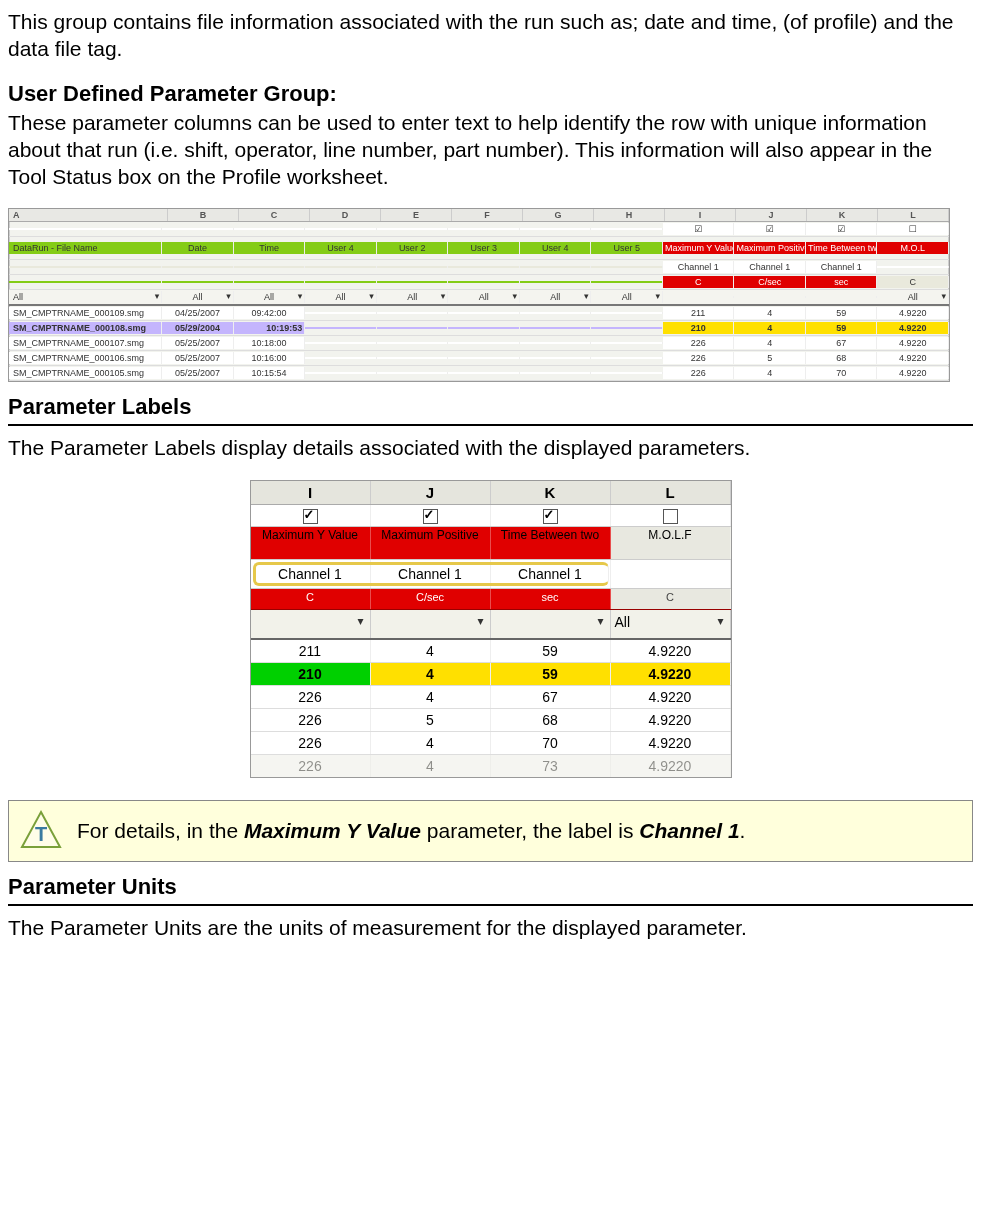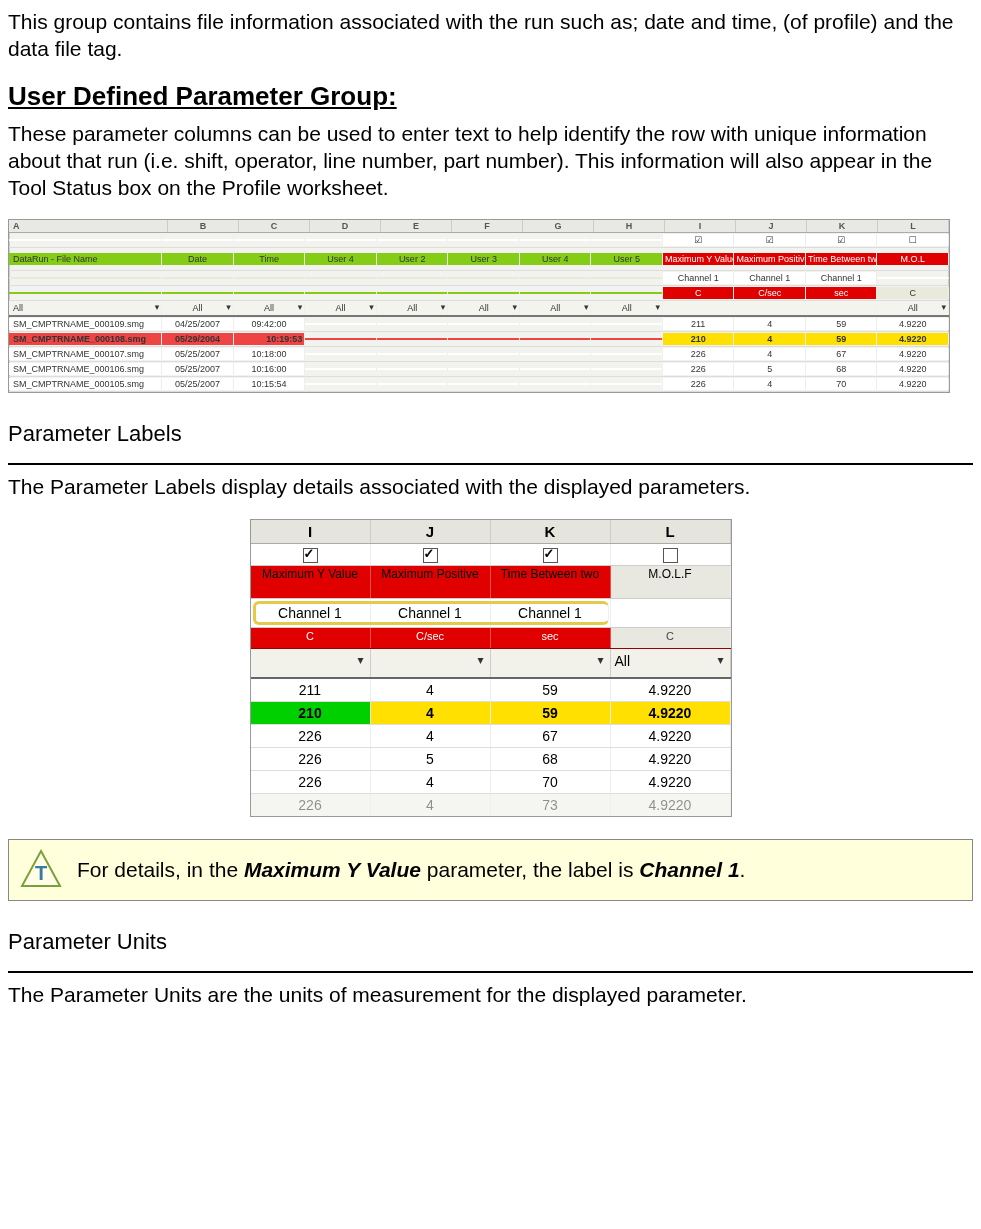--- a/index.html
+++ b/index.html
@@ -1,29 +1,29 @@
 <!DOCTYPE html>
 <html><head>
 <meta charset="utf-8">
 <style>
 body{margin:0;padding:8px;font-family:Arial,Helvetica,sans-serif;font-size:21px;color:#000;background:#fff;width:965px}
 .para{line-height:1.3;margin-bottom:18px}
-.h-underline{font-weight:bold;text-decoration:underline;font-size:26px;margin-bottom:8px}
-.h-rule{font-weight:normal;font-size:22px;border-bottom:2px solid #000;padding-bottom:16px;margin-top:28px;margin-bottom:8px}
+.h-underline{font-weight:bold;font-size:22px;margin-bottom:2px}
+.h-rule{font-weight:bold;font-size:22px;border-bottom:2px solid #000;padding-bottom:4px;margin-top:12px;margin-bottom:8px}
 .screenshot1{border:1px solid #999;background:#f2f3ee;margin:6px 0 6px 0;width:940px;font-size:9px;font-family:Arial,sans-serif;color:#333;box-shadow:0 0 0 1px #ccc inset}
 .ss1-colhdr{display:flex;border-bottom:1px solid #aaa;background:#e8e8e4}
 .ss1-colhdr div{flex:1;text-align:center;padding:1px 0;border-right:1px solid #ccc;color:#555;font-weight:bold;font-size:9px}
 .ss1-row{display:flex;border-bottom:1px solid #ddd;min-height:14px;align-items:center}
 .ss1-row div{flex:1;text-align:center;padding:1px 2px;border-right:1px solid #eee;white-space:nowrap;overflow:hidden}
 .ss1-wide{flex:2.2!important;text-align:left!important;padding-left:4px!important}
 .cyan{background:#84cc16}
 .red{background:#e00000;color:#fff}
 .white{background:#fff}
 .beige{background:#e9e9dc}
-.green{background:#ef4444;font-weight:bold}
+.green{background:#c4b5fd;font-weight:bold}
 .yellow{background:#ffe000;font-weight:bold}
 .filter{background:#f4f4ef;border-bottom:2px solid #777}
 .filter div{position:relative}
 .filter div::after{content:"▾";position:absolute;right:2px;top:0;font-size:9px;color:#333}
 .screenshot2{border:1px solid #999;background:#efefe8;margin:10px auto 22px auto;width:480px;font-family:Arial,sans-serif;font-size:14px;color:#000}
 .ss2-colhdr{display:flex;background:#e5e5dd;border-bottom:1px solid #aaa}
 .ss2-colhdr div{flex:1;text-align:center;font-weight:bold;padding:3px 0;border-right:1px solid #ccc;font-size:15px}
 .ss2-chk{display:flex;background:#fff;border-bottom:1px solid #ccc}
 .ss2-chk div{flex:1;text-align:center;padding:2px 0;border-right:1px solid #eee}
 .chkbox{display:inline-block;width:13px;height:13px;border:1px solid #555;background:#fff;position:relative;vertical-align:middle}

